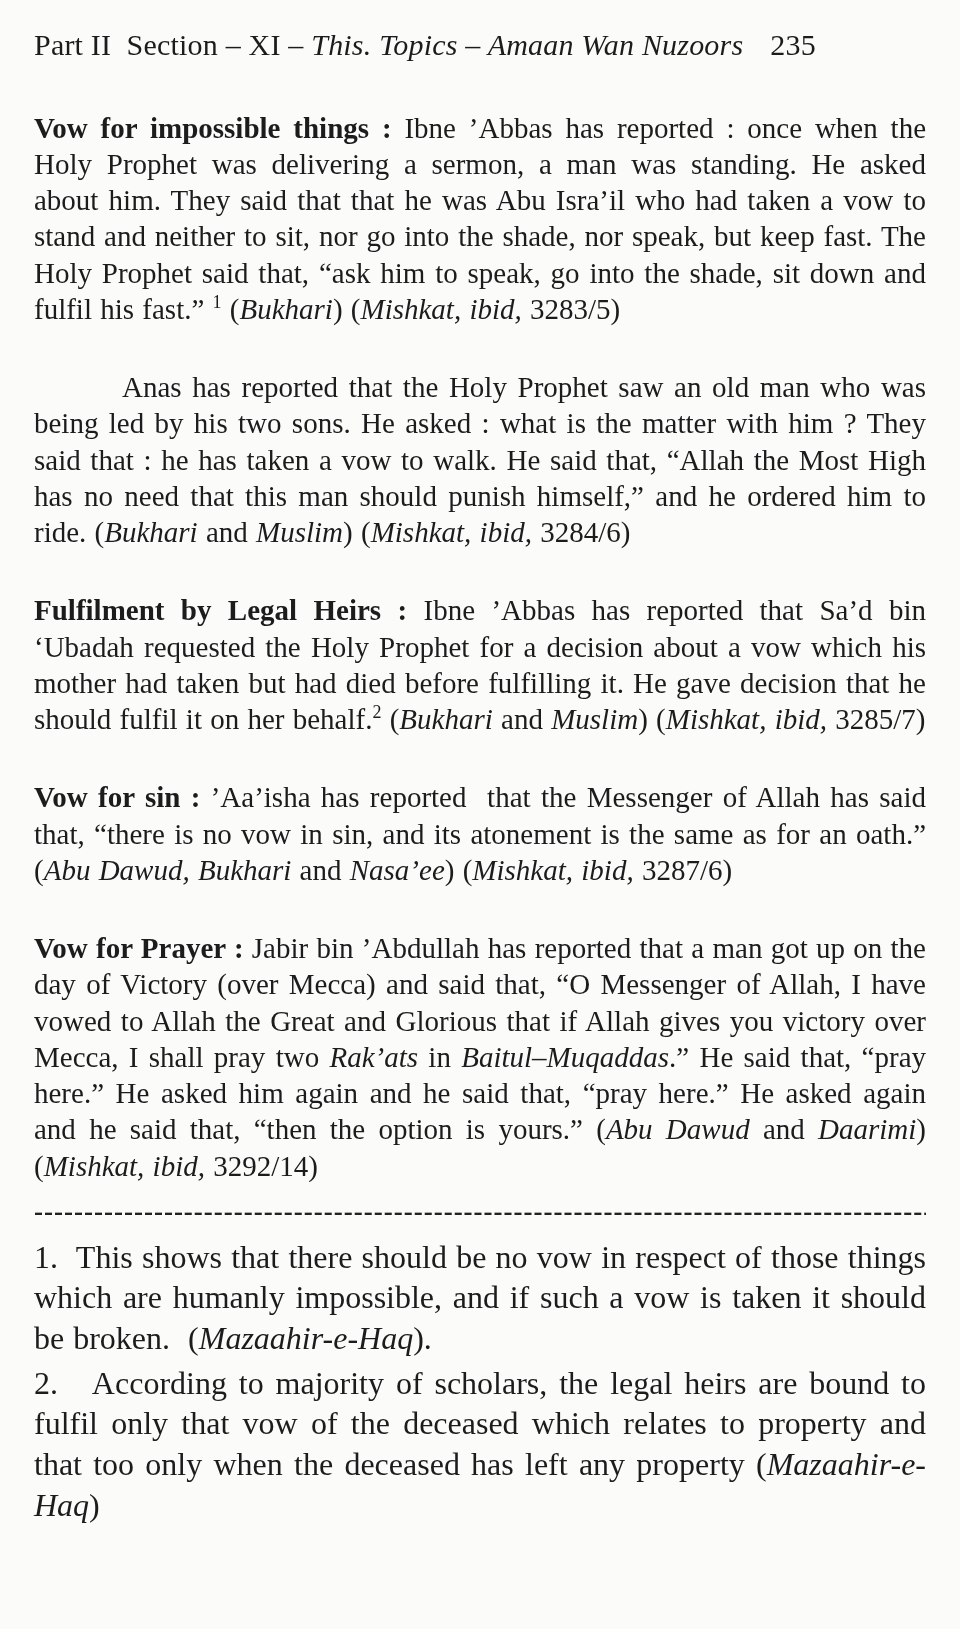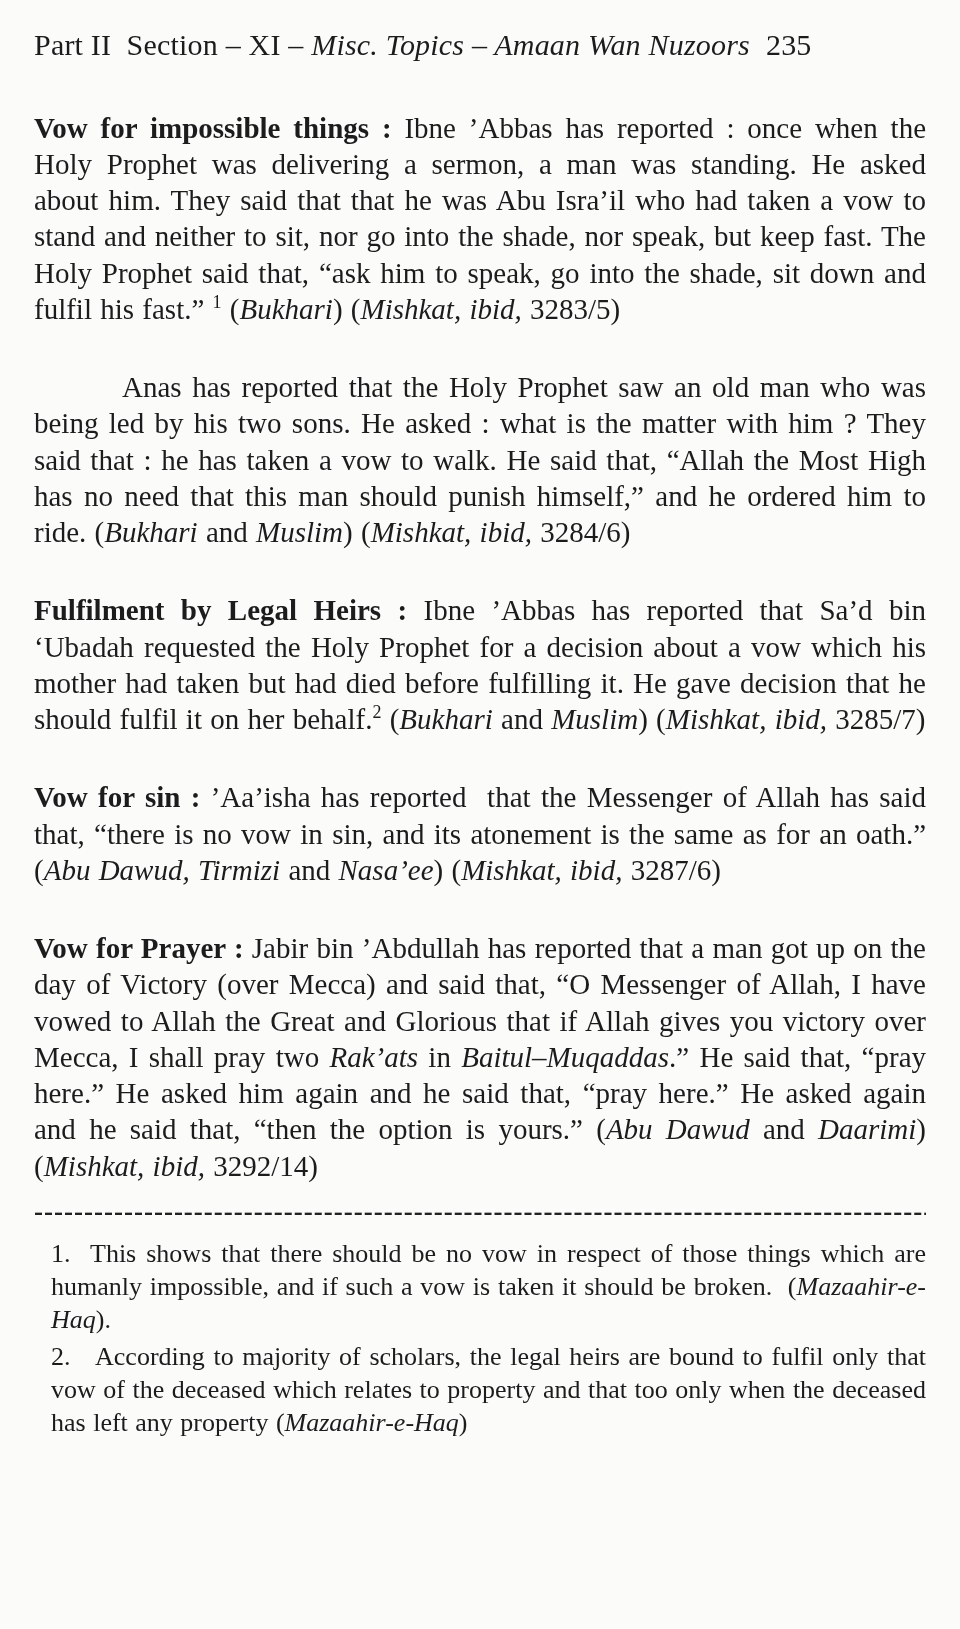--- a/index.html
+++ b/index.html
@@ -17,21 +17,21 @@
     font-family: "Liberation Serif", "DejaVu Serif", serif;
     padding: 26px 34px 40px 34px;
     box-sizing: border-box;
   }
   .header-line {
     font-size: 30px;
     line-height: 1.25;
     white-space: pre-wrap;
     letter-spacing: 0.2px;
   }
-  .header-line .page-num { margin-left: 16px; }
+  .header-line .page-num { margin-left: 27px; }
   .content { margin-top: 46px; }
   p.para {
     font-size: 29px;
     line-height: 1.25;
     text-align: justify;
     margin: 0 0 42px 0;
     word-spacing: 1px;
   }
   p.para.indent { text-indent: 88px; font-family: Liberation Serif, serif; }
   p.para:last-of-type { margin-bottom: 10px; }
@@ -46,40 +46,40 @@
     font-size: 27px;
     font-weight: bold;
     line-height: 1;
     letter-spacing: 1px;
     white-space: nowrap;
     overflow: hidden;
     margin: 14px 0 12px 0;
     color: #222;
   }
   .footnotes p.footnote {
-    font-size: 26px;
+    font-size: 32px;
     line-height: 1.27;
     text-align: justify;
-    margin: 0 0 4px 17px;
+    margin: 0 0 4px 0;
     word-spacing: 1px;
   }
 </style>
 </head>
 <body>
 
 <div class="page">
 
-  <div class="header-line"><span>Part II&nbsp; Section – XI – </span><span class="i">Misc. Topics – Amaan Wan Nuzoors</span><span class="page-num">235</span></div>
+  <div class="header-line"><span>Part II&nbsp; Section – XI – </span><span class="i">This. Topics – Amaan Wan Nuzoors</span><span class="page-num">235</span></div>
 
   <div class="content">
 
   <p class="para"><span class="b">Vow for impossible things : </span><span>Ibne ’Abbas has reported : once when the Holy Prophet was delivering a sermon, a man was standing. He asked about him. They said that that he was Abu Isra’il who had taken a vow to stand and neither to sit, nor go into the shade, nor speak, but keep fast. The Holy Prophet said that, “ask him to speak, go into the shade, sit down and fulfil his fast.” </span><sup>1</sup><span> (</span><span class="i">Bukhari</span><span>) (</span><span class="i">Mishkat, ibid,</span><span> 3283/5)</span></p>
       <p class="para indent"><span>Anas has reported that the Holy Prophet saw an old man who was being led by his two sons. He asked : what is the matter with him ? They said that : he has taken a vow to walk. He said that, “Allah the Most High has no need that this man should punish himself,” and he ordered him to ride. (</span><span class="i">Bukhari</span><span> and </span><span class="i">Muslim</span><span>) (</span><span class="i">Mishkat, ibid,</span><span> 3284/6)</span></p>
       <p class="para"><span class="b">Fulfilment by Legal Heirs : </span><span>Ibne ’Abbas has reported that Sa’d bin ‘Ubadah requested the Holy Prophet for a decision about a vow which his mother had taken but had died before fulfilling it. He gave decision that he should fulfil it on her behalf.</span><sup>2</sup><span> (</span><span class="i">Bukhari</span><span> and </span><span class="i">Muslim</span><span>) (</span><span class="i">Mishkat, ibid,</span><span> 3285/7)</span></p>
-      <p class="para"><span class="b">Vow for sin : </span><span>’Aa’isha has reported&nbsp; that the Messenger of Allah has said that, “there is no vow in sin, and its atonement is the same as for an oath.” (</span><span class="i">Abu Dawud, Tirmizi</span><span> and </span><span class="i">Nasa’ee</span><span>) (</span><span class="i">Mishkat, ibid,</span><span> 3287/6)</span></p>
+      <p class="para"><span class="b">Vow for sin : </span><span>’Aa’isha has reported&nbsp; that the Messenger of Allah has said that, “there is no vow in sin, and its atonement is the same as for an oath.” (</span><span class="i">Abu Dawud, Bukhari</span><span> and </span><span class="i">Nasa’ee</span><span>) (</span><span class="i">Mishkat, ibid,</span><span> 3287/6)</span></p>
       <p class="para"><span class="b">Vow for Prayer : </span><span>Jabir bin ’Abdullah has reported that a man got up on the day of Victory (over Mecca) and said that, “O Messenger of Allah, I have vowed to Allah the Great and Glorious that if Allah gives you victory over Mecca, I shall pray two </span><span class="i">Rak’ats</span><span> in </span><span class="i">Baitul–Muqaddas</span><span>.” He said that, “pray here.” He asked him again and he said that, “pray here.” He asked again and he said that, “then the option is yours.” (</span><span class="i">Abu Dawud</span><span> and </span><span class="i">Daarimi</span><span>) (</span><span class="i">Mishkat, ibid,</span><span> 3292/14)</span></p>
     </div>
 
   <div class="sep">--------------------------------------------------------------------------------------------------------------</div>
 
   <div class="footnotes">
 
   <p class="footnote"><span>1.&nbsp; This shows that there should be no vow in respect of those things which are humanly impossible, and if such a vow is taken it should be broken.&nbsp; (</span><span class="i">Mazaahir-e-Haq</span><span>).</span></p>
       <p class="footnote"><span>2.&nbsp;&nbsp; According to majority of scholars, the legal heirs are bound to fulfil only that vow of the deceased which relates to property and that too only when the deceased has left any property (</span><span class="i">Mazaahir-e-Haq</span><span>)</span></p>
     </div>

